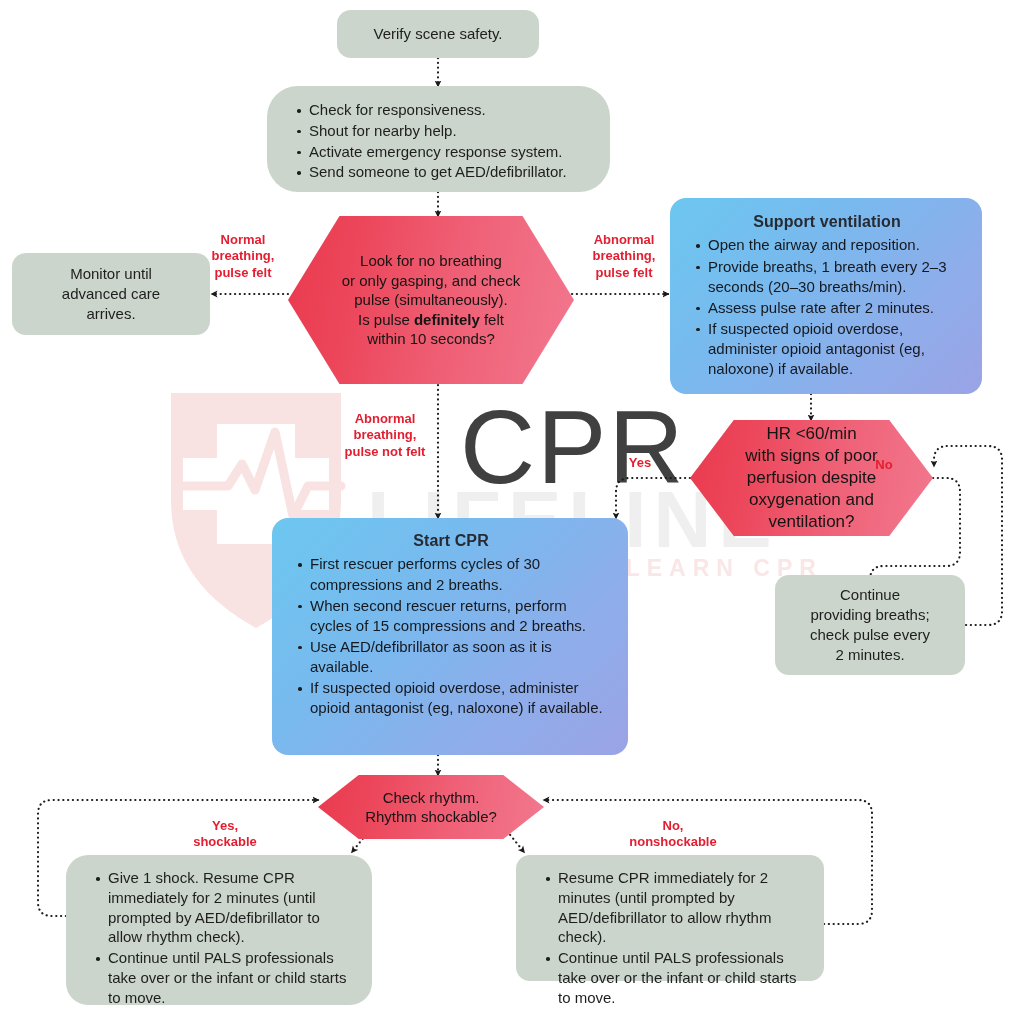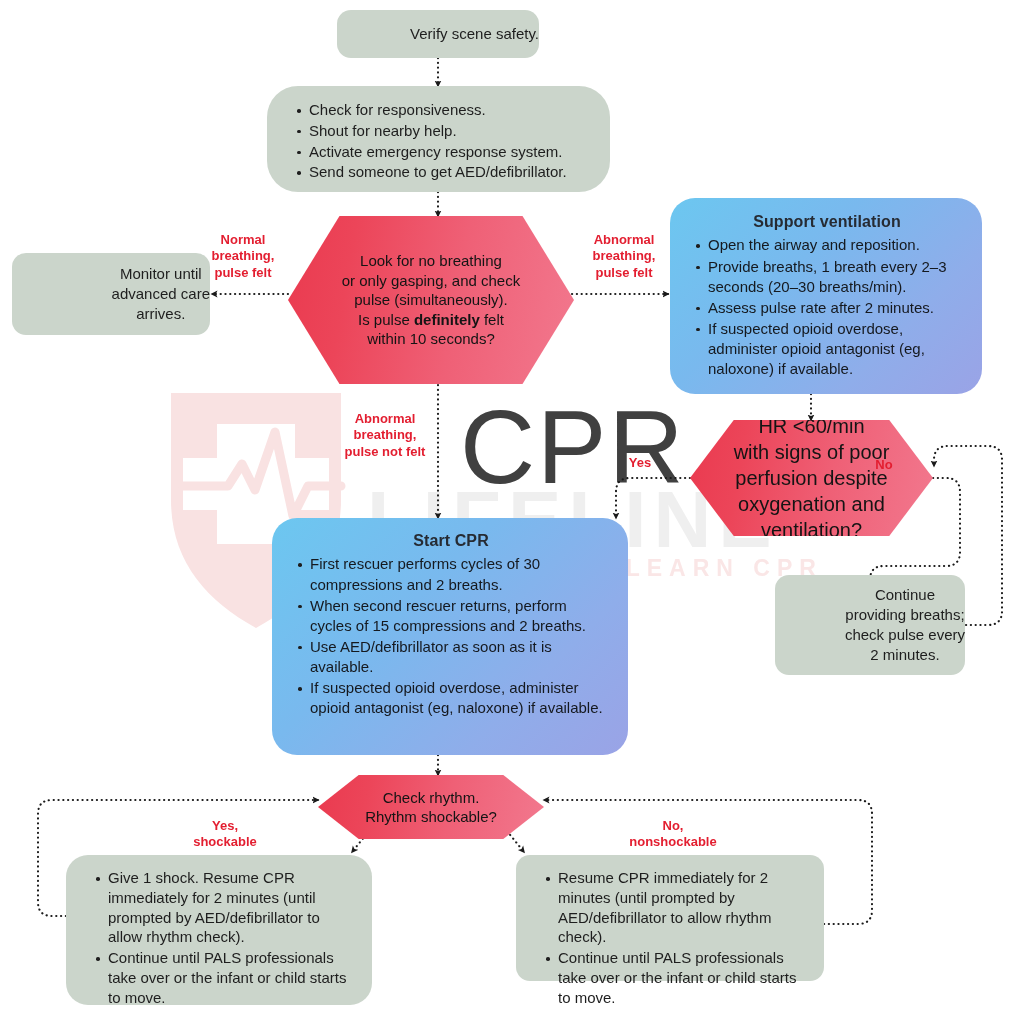--- a/index.html
+++ b/index.html
@@ -11,28 +11,28 @@
   #canvas{position:absolute;inset:0;width:1024px;height:1024px;}
   #edges{position:absolute;left:0;top:0;width:1024px;height:1024px;z-index:1;pointer-events:none;}
   #watermark{position:absolute;left:0;top:0;width:1024px;height:1024px;z-index:0;pointer-events:none;}
 
   .node{position:absolute;z-index:2;box-sizing:border-box;}
 
   
   .box-grey{
     background:#cbd5cb;border-radius:14px;
     color:#1e1e1e;font-size:15px;line-height:1.32;
-    display:flex;align-items:center;justify-content:flex-end;
+    display:flex;align-items:center;justify-content:center;
   }
   .box-grey.center{text-align:center;}
   .box-grey.bul{align-items:flex-start;justify-content:flex-start;}
 
   
   .box-blue{
-    border-radius:25px;color:#15191f;font-size:15px;line-height:1.34;
+    border-radius:16px;color:#15191f;font-size:15px;line-height:1.34;
     background:linear-gradient(135deg,#6cc7f0 0%,#79b9ee 38%,#8fadea 72%,#9aa3e6 100%);
   }
   .box-blue .title{
     font-weight:bold;font-size:16px;text-align:center;color:#262b33;
     margin:0 0 3px 0;letter-spacing:.1px;
   }
 
   ul.b{margin:0;padding:0 0 0 20px;list-style:none;}
   ul.b li{position:relative;margin:0 0 1px 0;padding:0;}
   ul.b li::before{
@@ -157,21 +157,21 @@
   <div class="node box-blue" style="left:670px;top:198px;width:312px;height:196px;padding:13px 16px 10px 18px;">
     <div class="title">Support ventilation</div>
     <ul class="b">
       <li>Open the airway and reposition.</li>
       <li>Provide breaths, 1 breath every 2–3 seconds (20–30 breaths/min).</li>
       <li>Assess pulse rate after 2 minutes.</li>
       <li>If suspected opioid overdose, administer opioid antagonist (eg, naloxone) if available.</li>
     </ul>
   </div>
 
-  <div class="node hex" style="left:690px;top:420px;width:243px;height:116px;font-size:20px;">
+  <div class="node hex" style="left:690px;top:420px;width:243px;height:116px;font-size:17px;">
     <div class="inner">
       <span>HR &lt;60/min</span><br>
       <span>with signs of poor</span><br>
       <span>perfusion despite</span><br>
       <span>oxygenation and</span><br>
       <span>ventilation?</span>
     </div>
   </div>
 
   <div class="node box-grey center" style="left:775px;top:575px;width:190px;height:100px;white-space:pre-line;">

